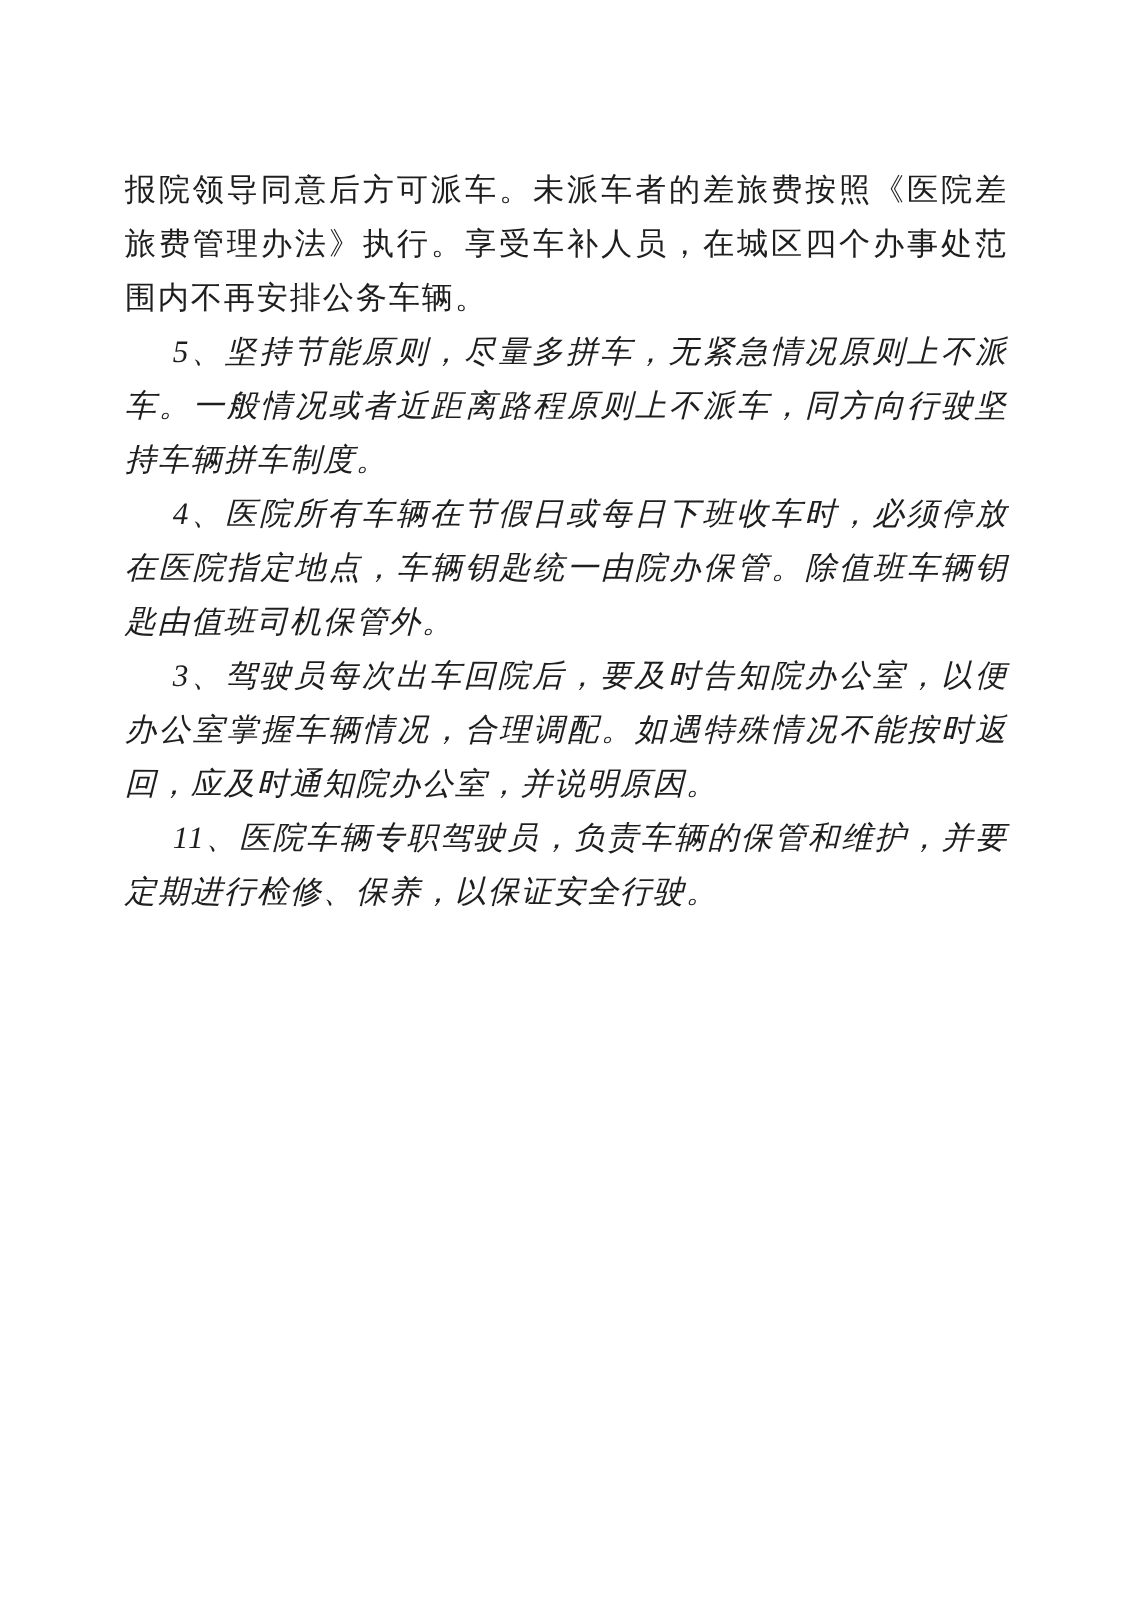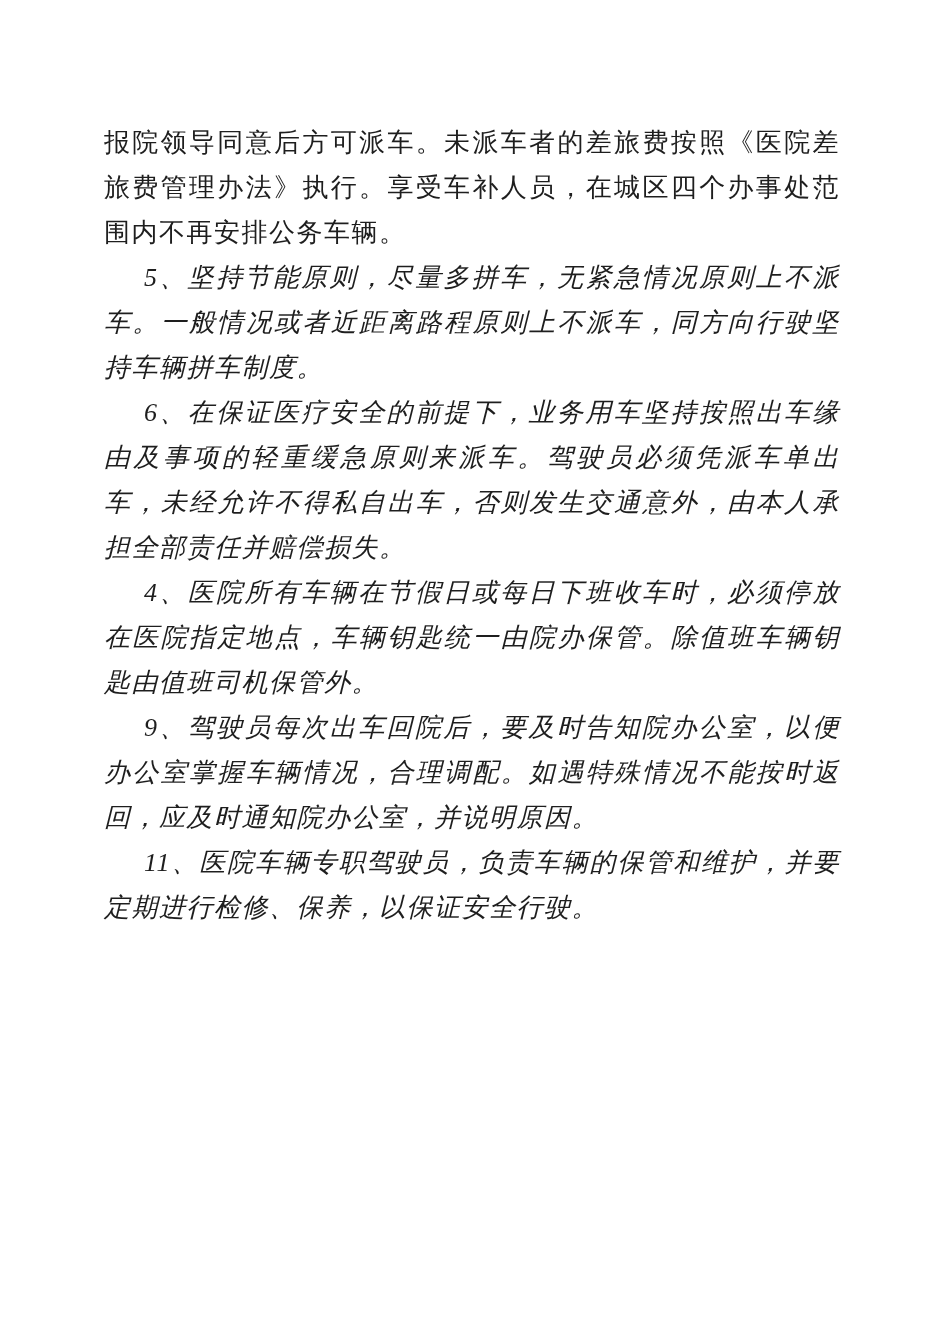--- a/index.html
+++ b/index.html
@@ -15,21 +15,21 @@
   }
   .page {
     position: relative;
     width: 950px;
     height: 1344px;
     background: #ffffff;
   }
   .doc {
     position: absolute;
     left: 104px;
-    top: 120px;
+    top: 136px;
     width: 736px;
     font-family: "Liberation Serif", "DejaVu Serif", serif;
     font-size: 26px;
     line-height: 45px;
     letter-spacing: 1.5px;
     color: #1e1e1e;
     text-align: justify;
     text-justify: inter-character;
     word-break: break-all;
   }
@@ -42,18 +42,17 @@
     font-style: italic;
   }
 </style>
 </head>
 <body style="background: rgb(255, 255, 255);">
 
 <div class="page">
   <div class="doc" id="doc" style="color: rgb(30, 30, 30);">
       <p class="para">报院领导同意后方可派车。未派车者的差旅费按照《医院差旅费管理办法》执行。享受车补人员，在城区四个办事处范围内不再安排公务车辆。</p>
       <p class="para indent">5、坚持节能原则，尽量多拼车，无紧急情况原则上不派车。一般情况或者近距离路程原则上不派车，同方向行驶坚持车辆拼车制度。</p>
-      <p class="para indent">6、在保证医疗安全的前提下，业务用车坚持按照出车缘由及事项的轻重缓急原则来派车。驾驶员必须凭派车单出车，未经允许不得私自出车，否则发生交通意外，由本人承担全部责任并赔偿损失。</p>
       <p class="para indent">4、医院所有车辆在节假日或每日下班收车时，必须停放在医院指定地点，车辆钥匙统一由院办保管。除值班车辆钥匙由值班司机保管外。</p>
-      <p class="para indent">9、驾驶员每次出车回院后，要及时告知院办公室，以便办公室掌握车辆情况，合理调配。如遇特殊情况不能按时返回，应及时通知院办公室，并说明原因。</p>
+      <p class="para indent">3、驾驶员每次出车回院后，要及时告知院办公室，以便办公室掌握车辆情况，合理调配。如遇特殊情况不能按时返回，应及时通知院办公室，并说明原因。</p>
       <p class="para indent">11、医院车辆专职驾驶员，负责车辆的保管和维护，并要定期进行检修、保养，以保证安全行驶。</p>
     </div>
 </div>
 
 </body></html>

